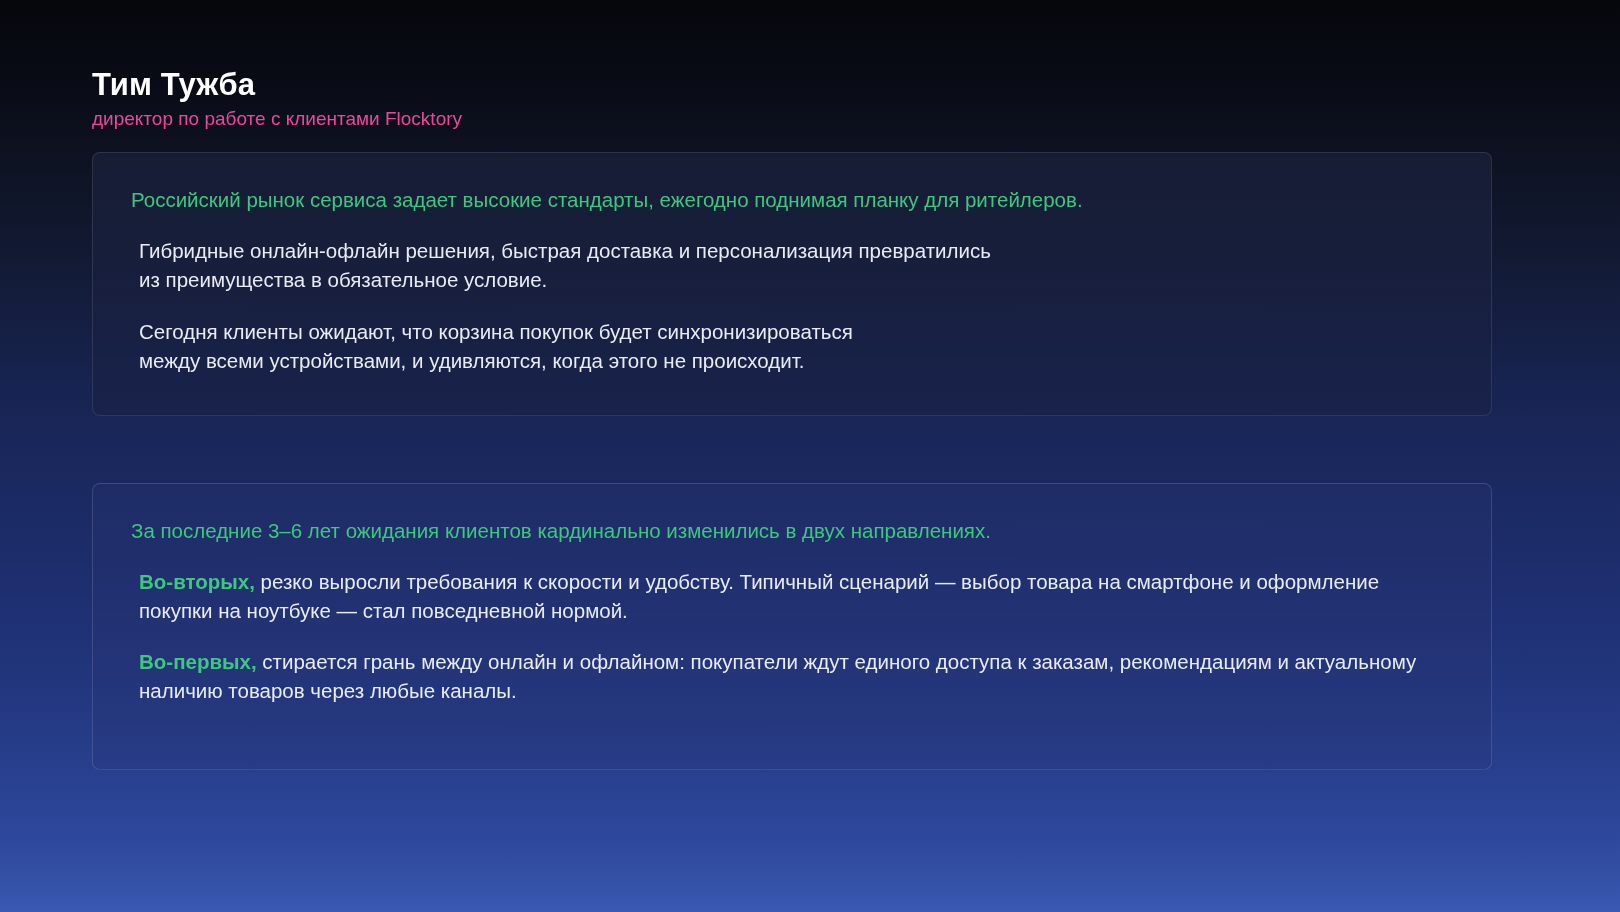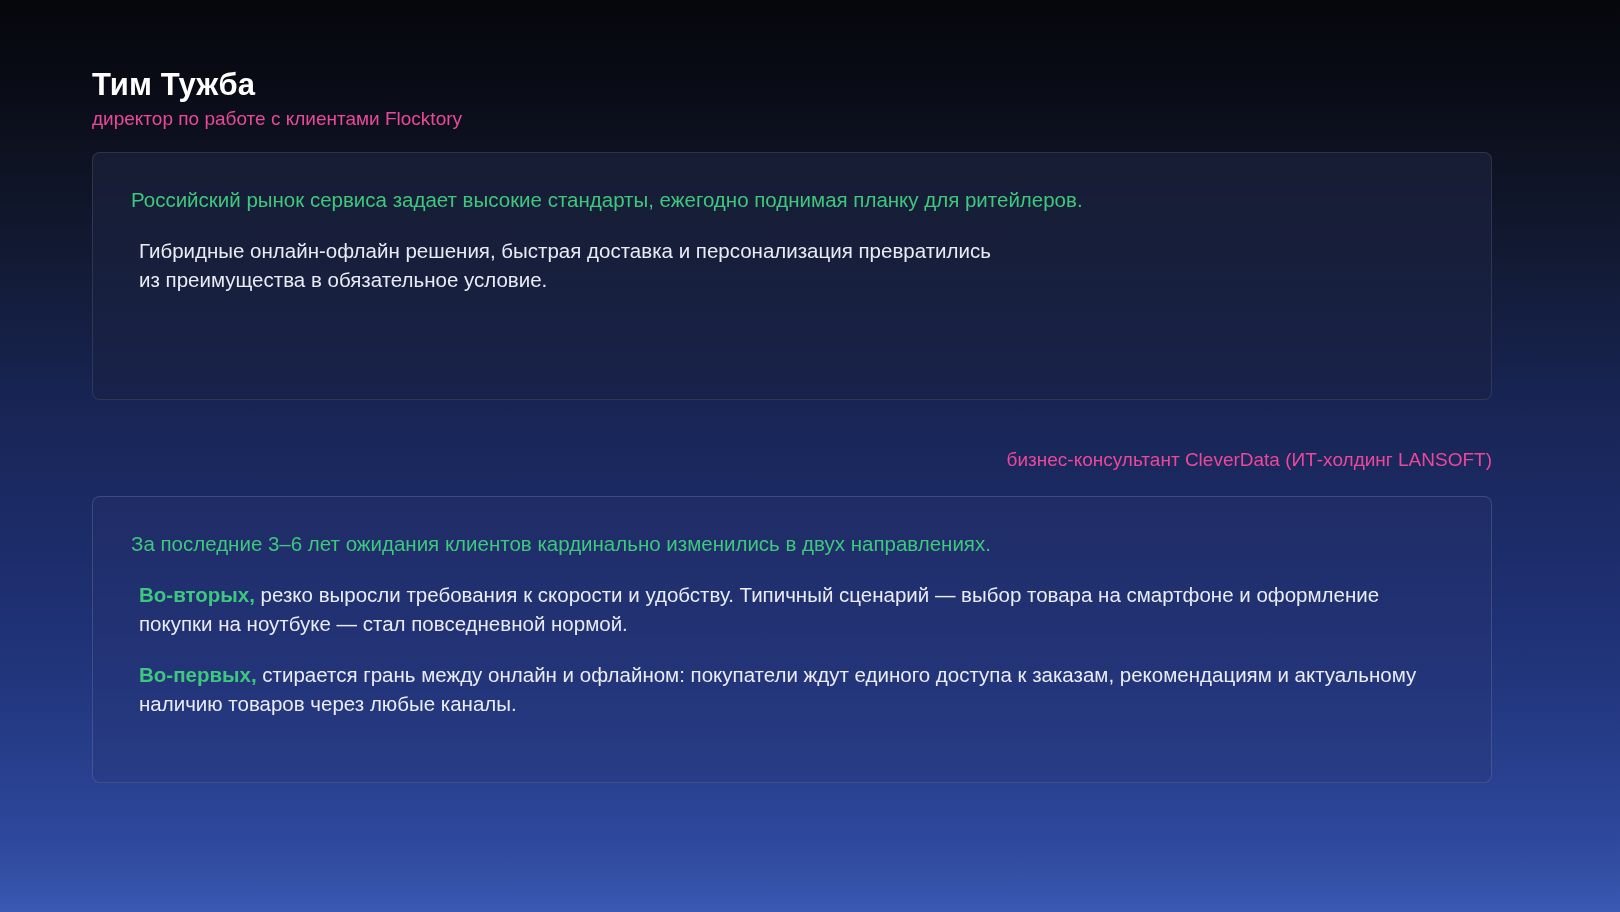--- a/index.html
+++ b/index.html
@@ -72,24 +72,25 @@
 
   <div class="speaker left" style="padding-top:66px;">
     <div class="speaker-name">Тим Тужба</div>
     <div class="speaker-role">директор по работе с клиентами Flocktory</div>
   </div>
 
   <div class="card first">
     <div class="q-line q-green">Российский рынок сервиса задает высокие стандарты, ежегодно поднимая планку для ритейлеров.</div>
     <div class="q-line nowrap-block">Гибридные онлайн-офлайн решения, быстрая доставка и персонализация превратились
 из преимущества в обязательное условие.</div>
+    <div class="q-line nowrap-block">Сегодня клиенты ожидают, что корзина покупок будет синхронизироваться
+между всеми устройствами, и удивляются, когда этого не происходит.</div>
   </div>
 
   <div class="speaker right" style="padding-top:46px;">
-    <div class="speaker-role">бизнес-консультант CleverData (ИТ-холдинг LANSOFT)</div>
   </div>
 
   <div class="card second">
     <div class="q-line q-green">За последние 3–6 лет ожидания клиентов кардинально изменились в двух направлениях.</div>
 
     <div class="q-line"><span class="q-accent">Во-вторых,</span><span> резко выросли требования к скорости и удобству. Типичный сценарий — выбор товара на смартфоне и оформление покупки на ноутбуке — стал повседневной нормой.</span></div>
 
     <div class="q-line"><span class="q-accent">Во-первых,</span><span> стирается грань между онлайн и офлайном: покупатели ждут единого доступа к заказам, рекомендациям и актуальному наличию товаров через любые каналы.</span></div>
 
   </div>

